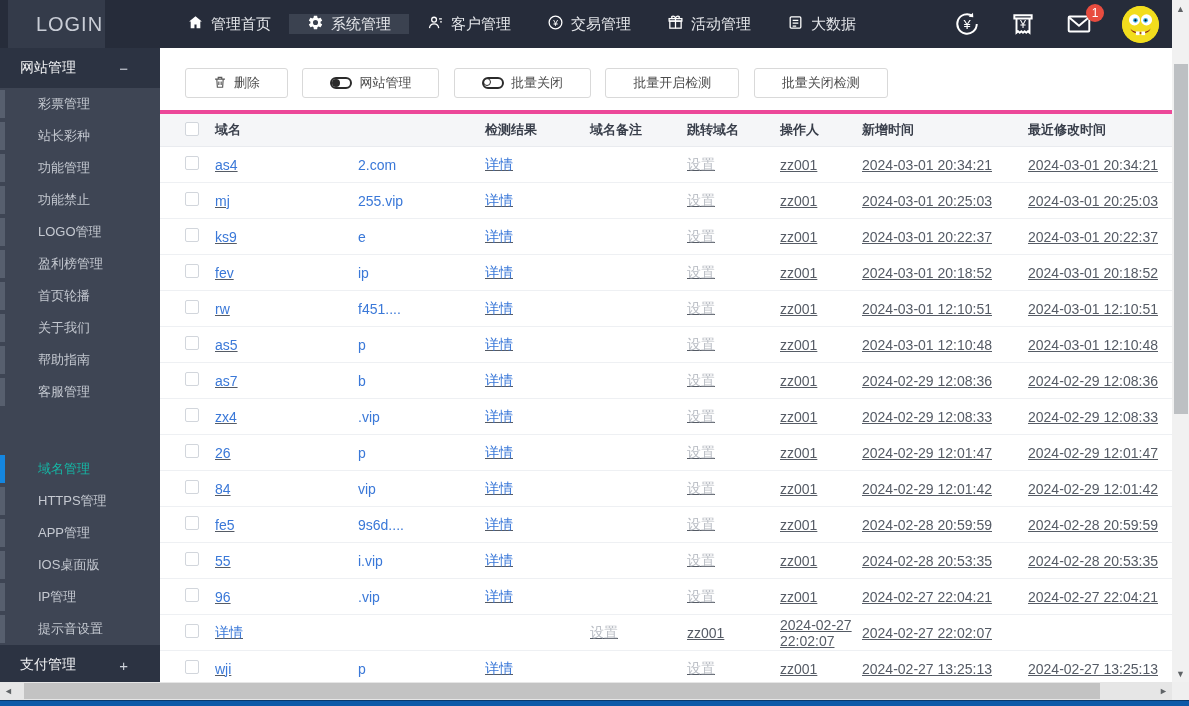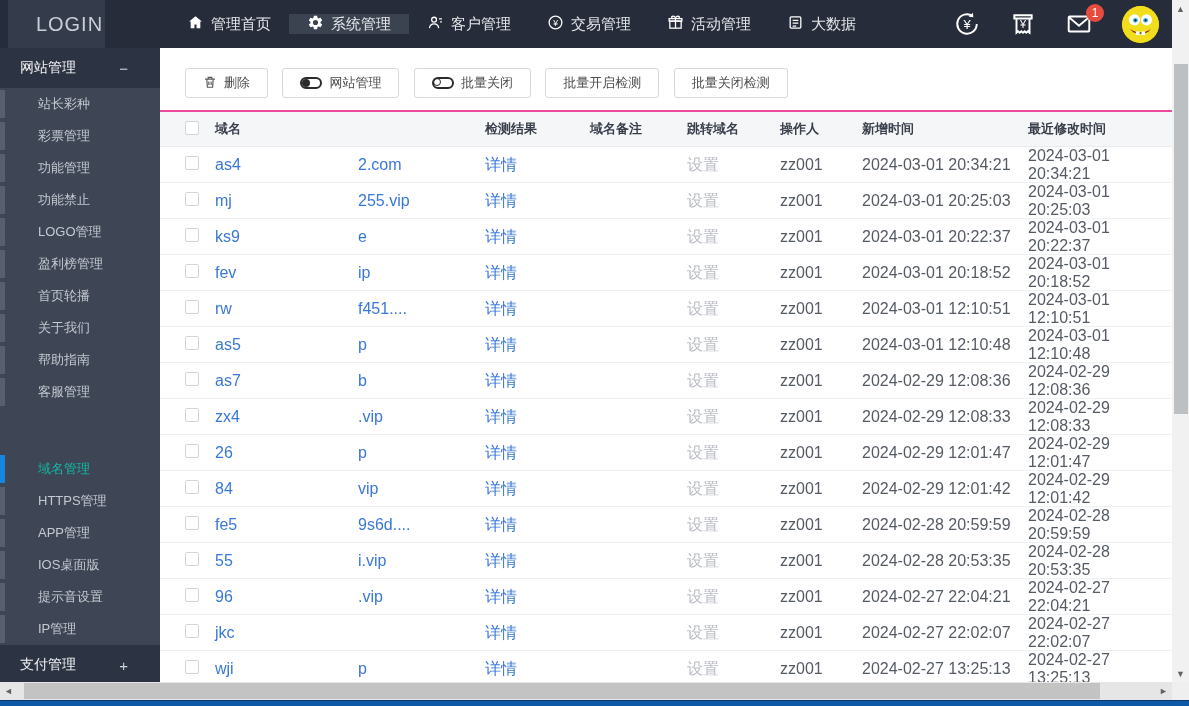--- a/index.html
+++ b/index.html
@@ -38,34 +38,34 @@
                color:#c5c9d1; font-size:13px; cursor:pointer; white-space:nowrap; }
   .side-item::before { content:""; position:absolute; left:0; top:2px; bottom:2px;
                        width:5px; background:#575f6e; }
   .side-item.active { color:#14b8a6;margin-top:45px; }
   .side-item.active::before { background:#1486e0; }
 
   
   .main { position:absolute; left:160px; top:48px; width:1012px; height:634px;
           background:#fff; overflow:hidden; }
   .toolbar { height:62px; padding:20px 0 0 25px; }
-  .btn { display:inline-flex; align-items:center; gap:7px; height:30px; padding:0 17px;
+  .btn { display:inline-flex; align-items:center; gap:7px; height:30px; padding:0 27px;
          border:1px solid #d9d9d9; border-radius:3px; background:#fff; color:#4c4c4c;
          font-size:13px; margin-right:10px; cursor:pointer; vertical-align:top; }
   .btn svg { width:14px; height:14px; }
   .tgl { width:22px; height:12px; border:2px solid #2b2b2b; border-radius:7px; position:relative; display:inline-block; }
   .tgl::after { content:""; position:absolute; width:8px; height:8px; border-radius:50%; top:0; left:0; }
   .tgl.on::after  { background:#2b2b2b; }
   .tgl.off::after { width:6px; height:6px; border:1.5px solid #2b2b2b; top:-0.8px; left:-0.5px; }
 
   .grid { display:grid; grid-template-columns:30px 270px 105px 97px 93px 82px 166px 1fr;
           align-items:center; padding-left:25px; }
-  .thead { height:37px; background:#f5f6f8; border-top:2px solid #ec4899;
+  .thead { height:37px; background:#f5f6f8; border-top:4px solid #ec4899;
            border-bottom:1px solid #e9ebef; font-size:13px; font-weight:bold; color:#383e4a; }
-  .tr { height:36px; border-bottom:1px solid #eef0f3; font-size:16px; color:#555b65; }
+  .tr { height:36px; border-bottom:1px solid #eef0f3; font-size:14px; color:#555b65;text-decoration:underline; }
   .cb { width:14px; height:14px; border:1px solid #d2d6dc; border-radius:2px;
         background:#fff; display:inline-block; cursor:pointer; }
   .td.domain { position:relative; height:100%; display:flex; align-items:center; color:#3a78d8; cursor:pointer; }
   .ds { position:absolute; left:143px; top:50%; transform:translateY(-50%); }
   .lnk { color:#3a78d8; cursor:pointer; text-decoration:none; }
   .set { color:#b9bdc4; cursor:pointer; }
 
   
   .vscroll { position:absolute; right:0; top:0; width:17px; height:682px;
              background:#f1f1f1; z-index:10; }
@@ -169,36 +169,36 @@
         </svg></span>
   </div>
 </div>
 
 <div class="sidebar">
   <div class="side-header">
     <span>网站管理</span>
     <span class="tg">−</span>
   </div>
   <div id="side-items">
-    <div class="side-item">站长彩种</div>
-  <div class="side-item">彩票管理</div>
+    <div class="side-item">彩票管理</div>
+  <div class="side-item">站长彩种</div>
       <div class="side-item">功能管理</div>
       <div class="side-item">功能禁止</div>
       <div class="side-item">LOGO管理</div>
       <div class="side-item">盈利榜管理</div>
       <div class="side-item">首页轮播</div>
       <div class="side-item">关于我们</div>
       <div class="side-item">帮助指南</div>
       <div class="side-item">客服管理</div>
       <div class="side-item active">域名管理</div>
       <div class="side-item">HTTPS管理</div>
       <div class="side-item">APP管理</div>
       <div class="side-item">IOS桌面版</div>
+      <div class="side-item">IP管理</div>
       <div class="side-item">提示音设置</div>
-      <div class="side-item">IP管理</div>
     </div>
   <div class="side-header">
     <span>支付管理</span>
     <span class="tg">+</span>
   </div>
 </div>
 
 <div class="main">
   <div class="toolbar">
     <button class="btn">
@@ -399,24 +399,20 @@
       </span>
       <span class="td"><a class="lnk">详情</a></span>
       <span class="td"></span>
       <span class="td set">设置</span>
       <span class="td">zz001</span>
       <span class="td">2024-02-27 22:04:21</span>
       <span class="td">2024-02-27 22:04:21</span>
     </div>
       <div class="grid tr">
       <span class="td"><span class="cb"></span></span>
-      <span class="td domain">
-        <span class="dp">jkc</span>
-        <span class="ds"></span>
-      </span>
       <span class="td"><a class="lnk">详情</a></span>
       <span class="td"></span>
       <span class="td set">设置</span>
       <span class="td">zz001</span>
       <span class="td">2024-02-27 22:02:07</span>
       <span class="td">2024-02-27 22:02:07</span>
     </div>
       <div class="grid tr">
       <span class="td"><span class="cb"></span></span>
       <span class="td domain">

